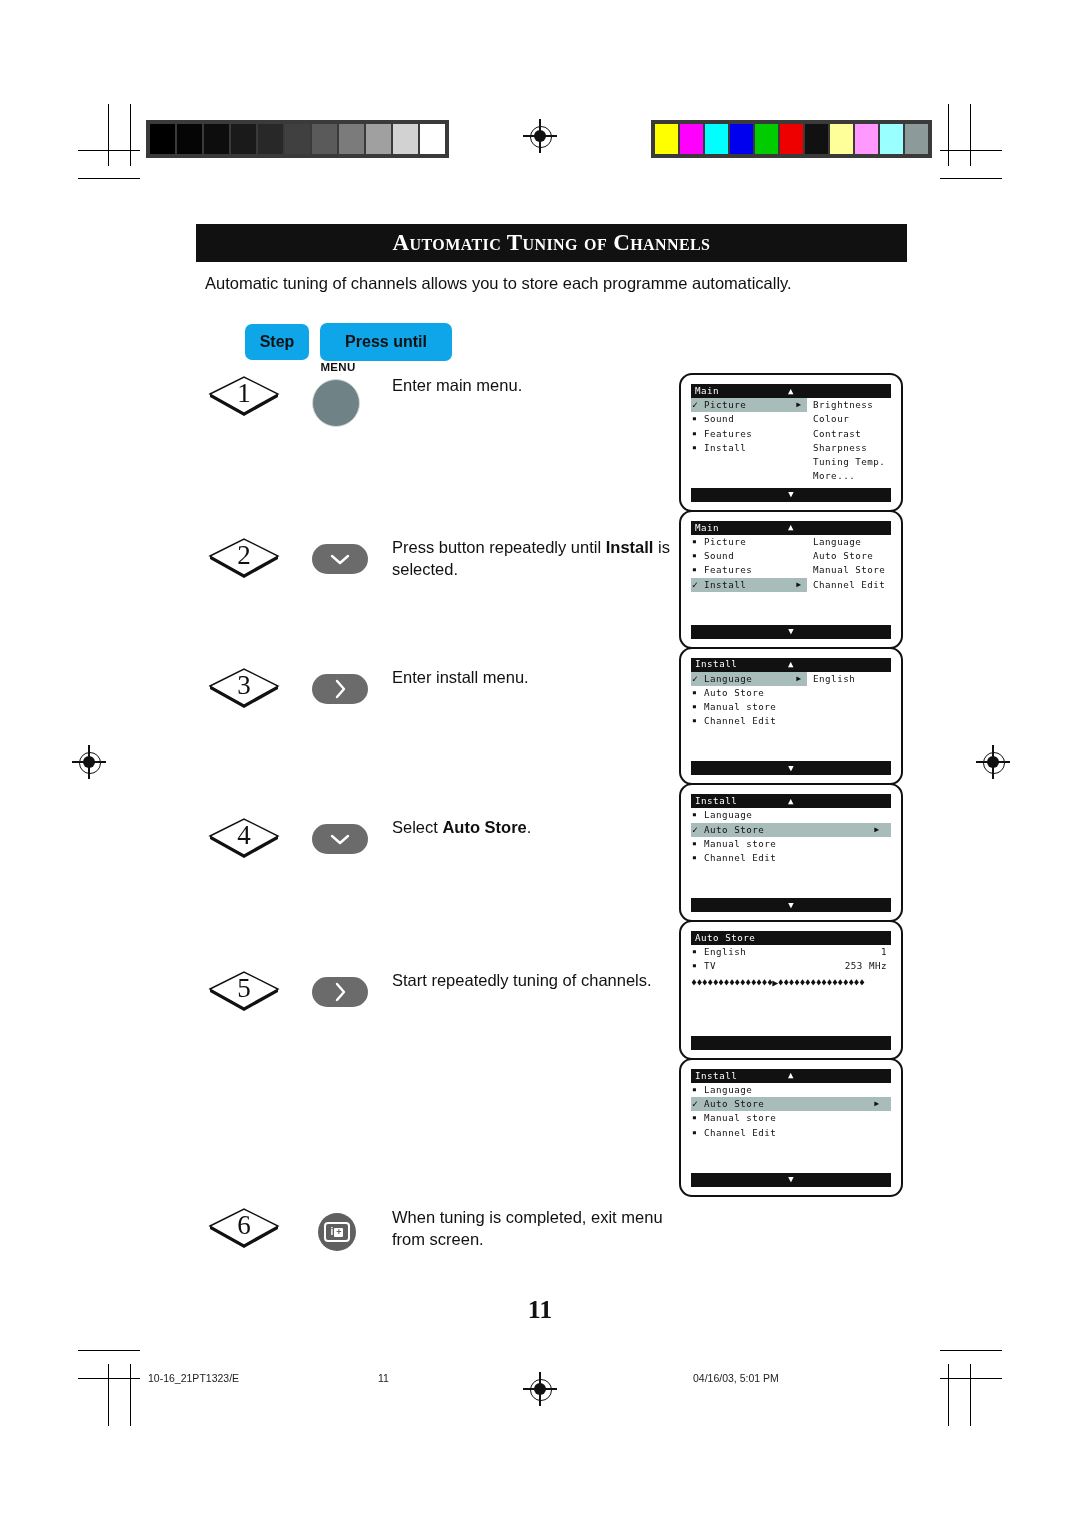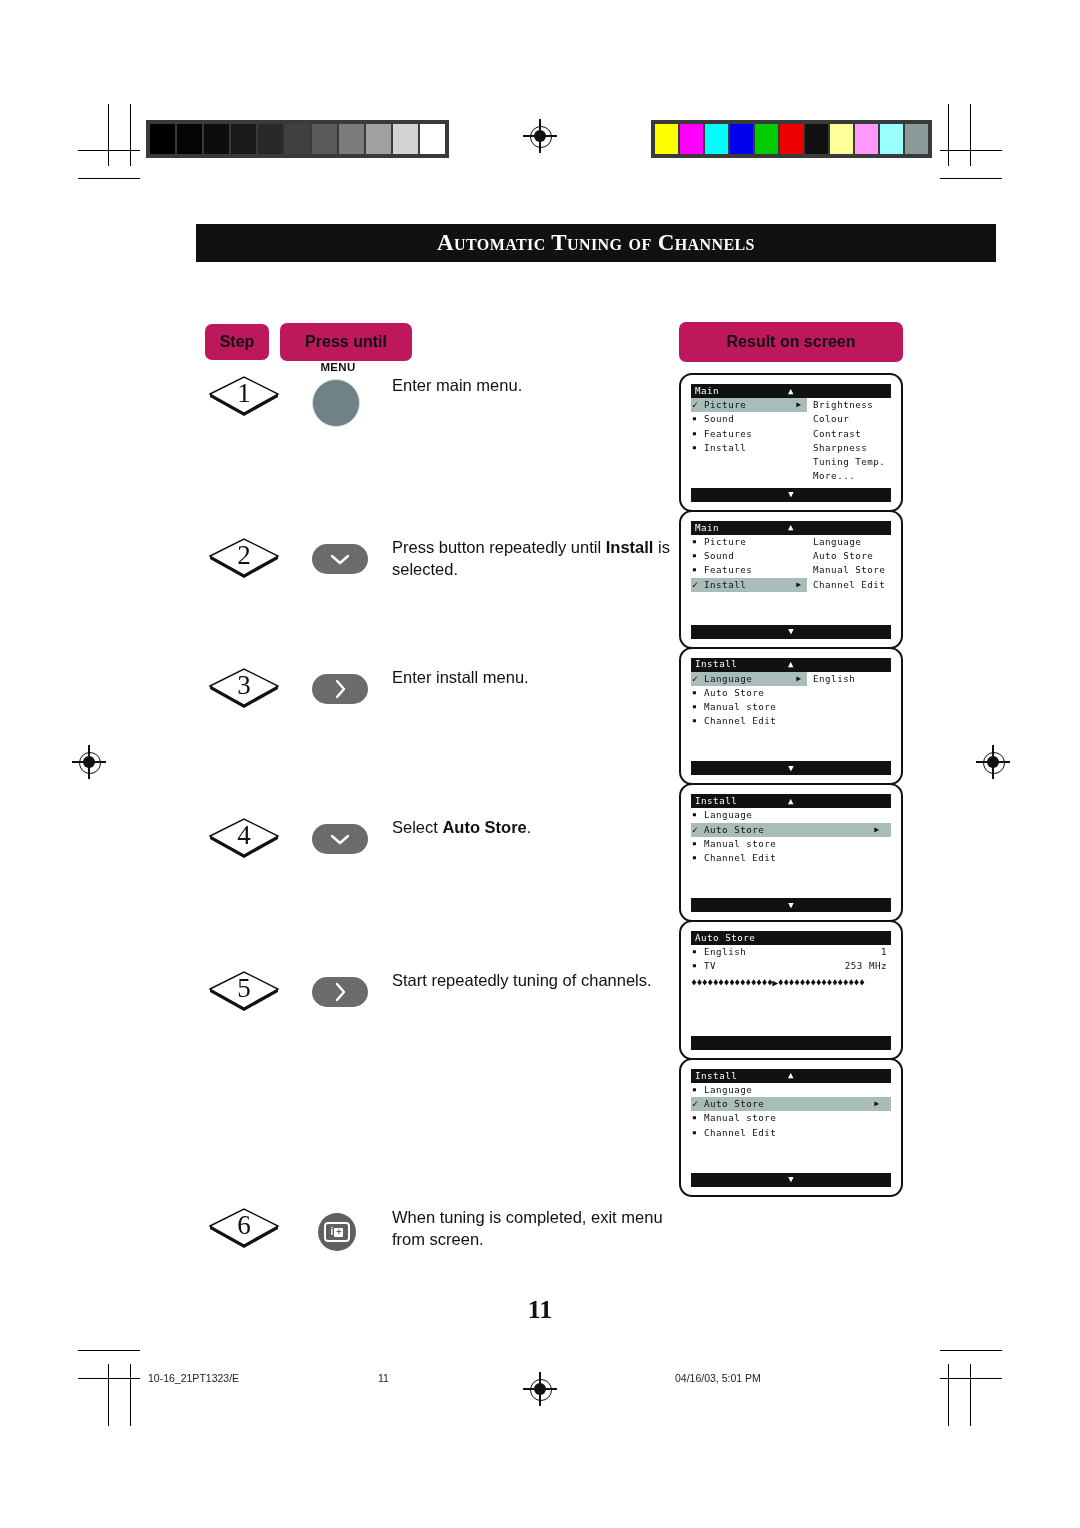--- a/index.html
+++ b/index.html
@@ -23,38 +23,38 @@
   .reg .dot{position:absolute;left:11px;top:11px;width:12px;height:12px;
       border-radius:50%;background:#111;}
 
   
   .strip{position:absolute;display:flex;border:2.5px solid #3a3a3a;background:#3a3a3a;gap:2px;padding:2px;}
   .strip i{display:block;width:25px;height:30px;}
   .colstrip i{width:23px;height:30px;}
 
   
   .title-bar{
-    position:absolute;left:196px;top:224px;width:800px;height:38px;
+    position:absolute;left:196px;top:224px;width:711px;height:38px;
     background:#111;display:flex;align-items:center;justify-content:center;
   }
   .title-bar span{
     color:#fff;font-family:"Liberation Serif",serif;font-weight:700;
     font-size:23px;letter-spacing:.4px;
     font-variant:small-caps;text-transform:none;
   }
   .intro{
     position:absolute;left:205px;top:272px;width:720px;
     font-size:16.5px;line-height:1.35;color:#111;
   }
 
   
   .pill{
-    position:absolute;background:#be185d;border-radius:7px;
+    position:absolute;background:#0ea5e9;border-radius:7px;
     display:flex;align-items:center;justify-content:center;
-    font-weight:700;font-size:16px;color:#111;
+    font-weight:700;font-size:16px;color:#111;margin-left:40px;
   }
   #pill-step{left:205px;top:324px;width:64px;height:36px;}
   #pill-press{left:280px;top:323px;width:132px;height:38px;}
   #pill-result{left:679px;top:322px;width:224px;height:40px;}
 
   
   .step-row{position:absolute;left:200px;width:470px;}
   .diamond{
     position:absolute;left:8px;top:0;width:72px;height:44px;
   }
@@ -156,21 +156,21 @@
   .pageno{
     position:absolute;left:0;right:0;top:1295px;text-align:center;
     font-family:"Liberation Serif",serif;font-weight:700;font-size:26px;color:#111;
   }
   .footer{
     position:absolute;top:1372px;font-size:10.5px;color:#222;
     font-family:"Liberation Sans",sans-serif;
   }
   #f-doc{left:148px;}
   #f-page{left:378px;}
-  #f-date{left:675px;}
+  #f-date{left:693px;}
 </style>
 </head>
 <body>
 
 <div class="page">
 
   <div class="cropmark crop-h" style="left:78px;top:150px;"></div>
   <div class="cropmark crop-v" style="left:108px;top:104px;"></div>
   <div class="cropmark crop-h" style="left:78px;top:178px;"></div>
   <div class="cropmark crop-v" style="left:130px;top:104px;"></div>
@@ -238,24 +238,24 @@
       <i style="background: rgb(17, 17, 17);"></i>
       <i style="background: rgb(255, 255, 153);"></i>
       <i style="background: rgb(255, 153, 255);"></i>
       <i style="background: rgb(153, 255, 255);"></i>
       <i style="background: rgb(140, 154, 154);"></i>
     </div>
 
   <div class="title-bar">
     <span>Automatic Tuning of Channels</span>
   </div>
+  <div class="intro">Automatic tuning of channels allows you to store each programme automatically.</div>
 
   <div class="pill" id="pill-step">Step</div>
   <div class="pill" id="pill-press">Press until</div>
-  <div class="pill" id="pill-result">Result on screen</div>
 
   <div id="steps-host">
       <div class="step-row" style="top: 373px;">
         <div class="diamond">
           <svg width="72" height="44" viewBox="0 0 72 44">
             <path d="M2 21 L36 4 L70 21 L36 40 Z" fill="#fff" stroke="#111" stroke-width="1.4"></path>
             <path d="M2 21 L36 40 L70 21 L70 24 L36 43 L2 24 Z" fill="#111"></path>
           </svg>
           <div class="num">1</div>
         </div>

